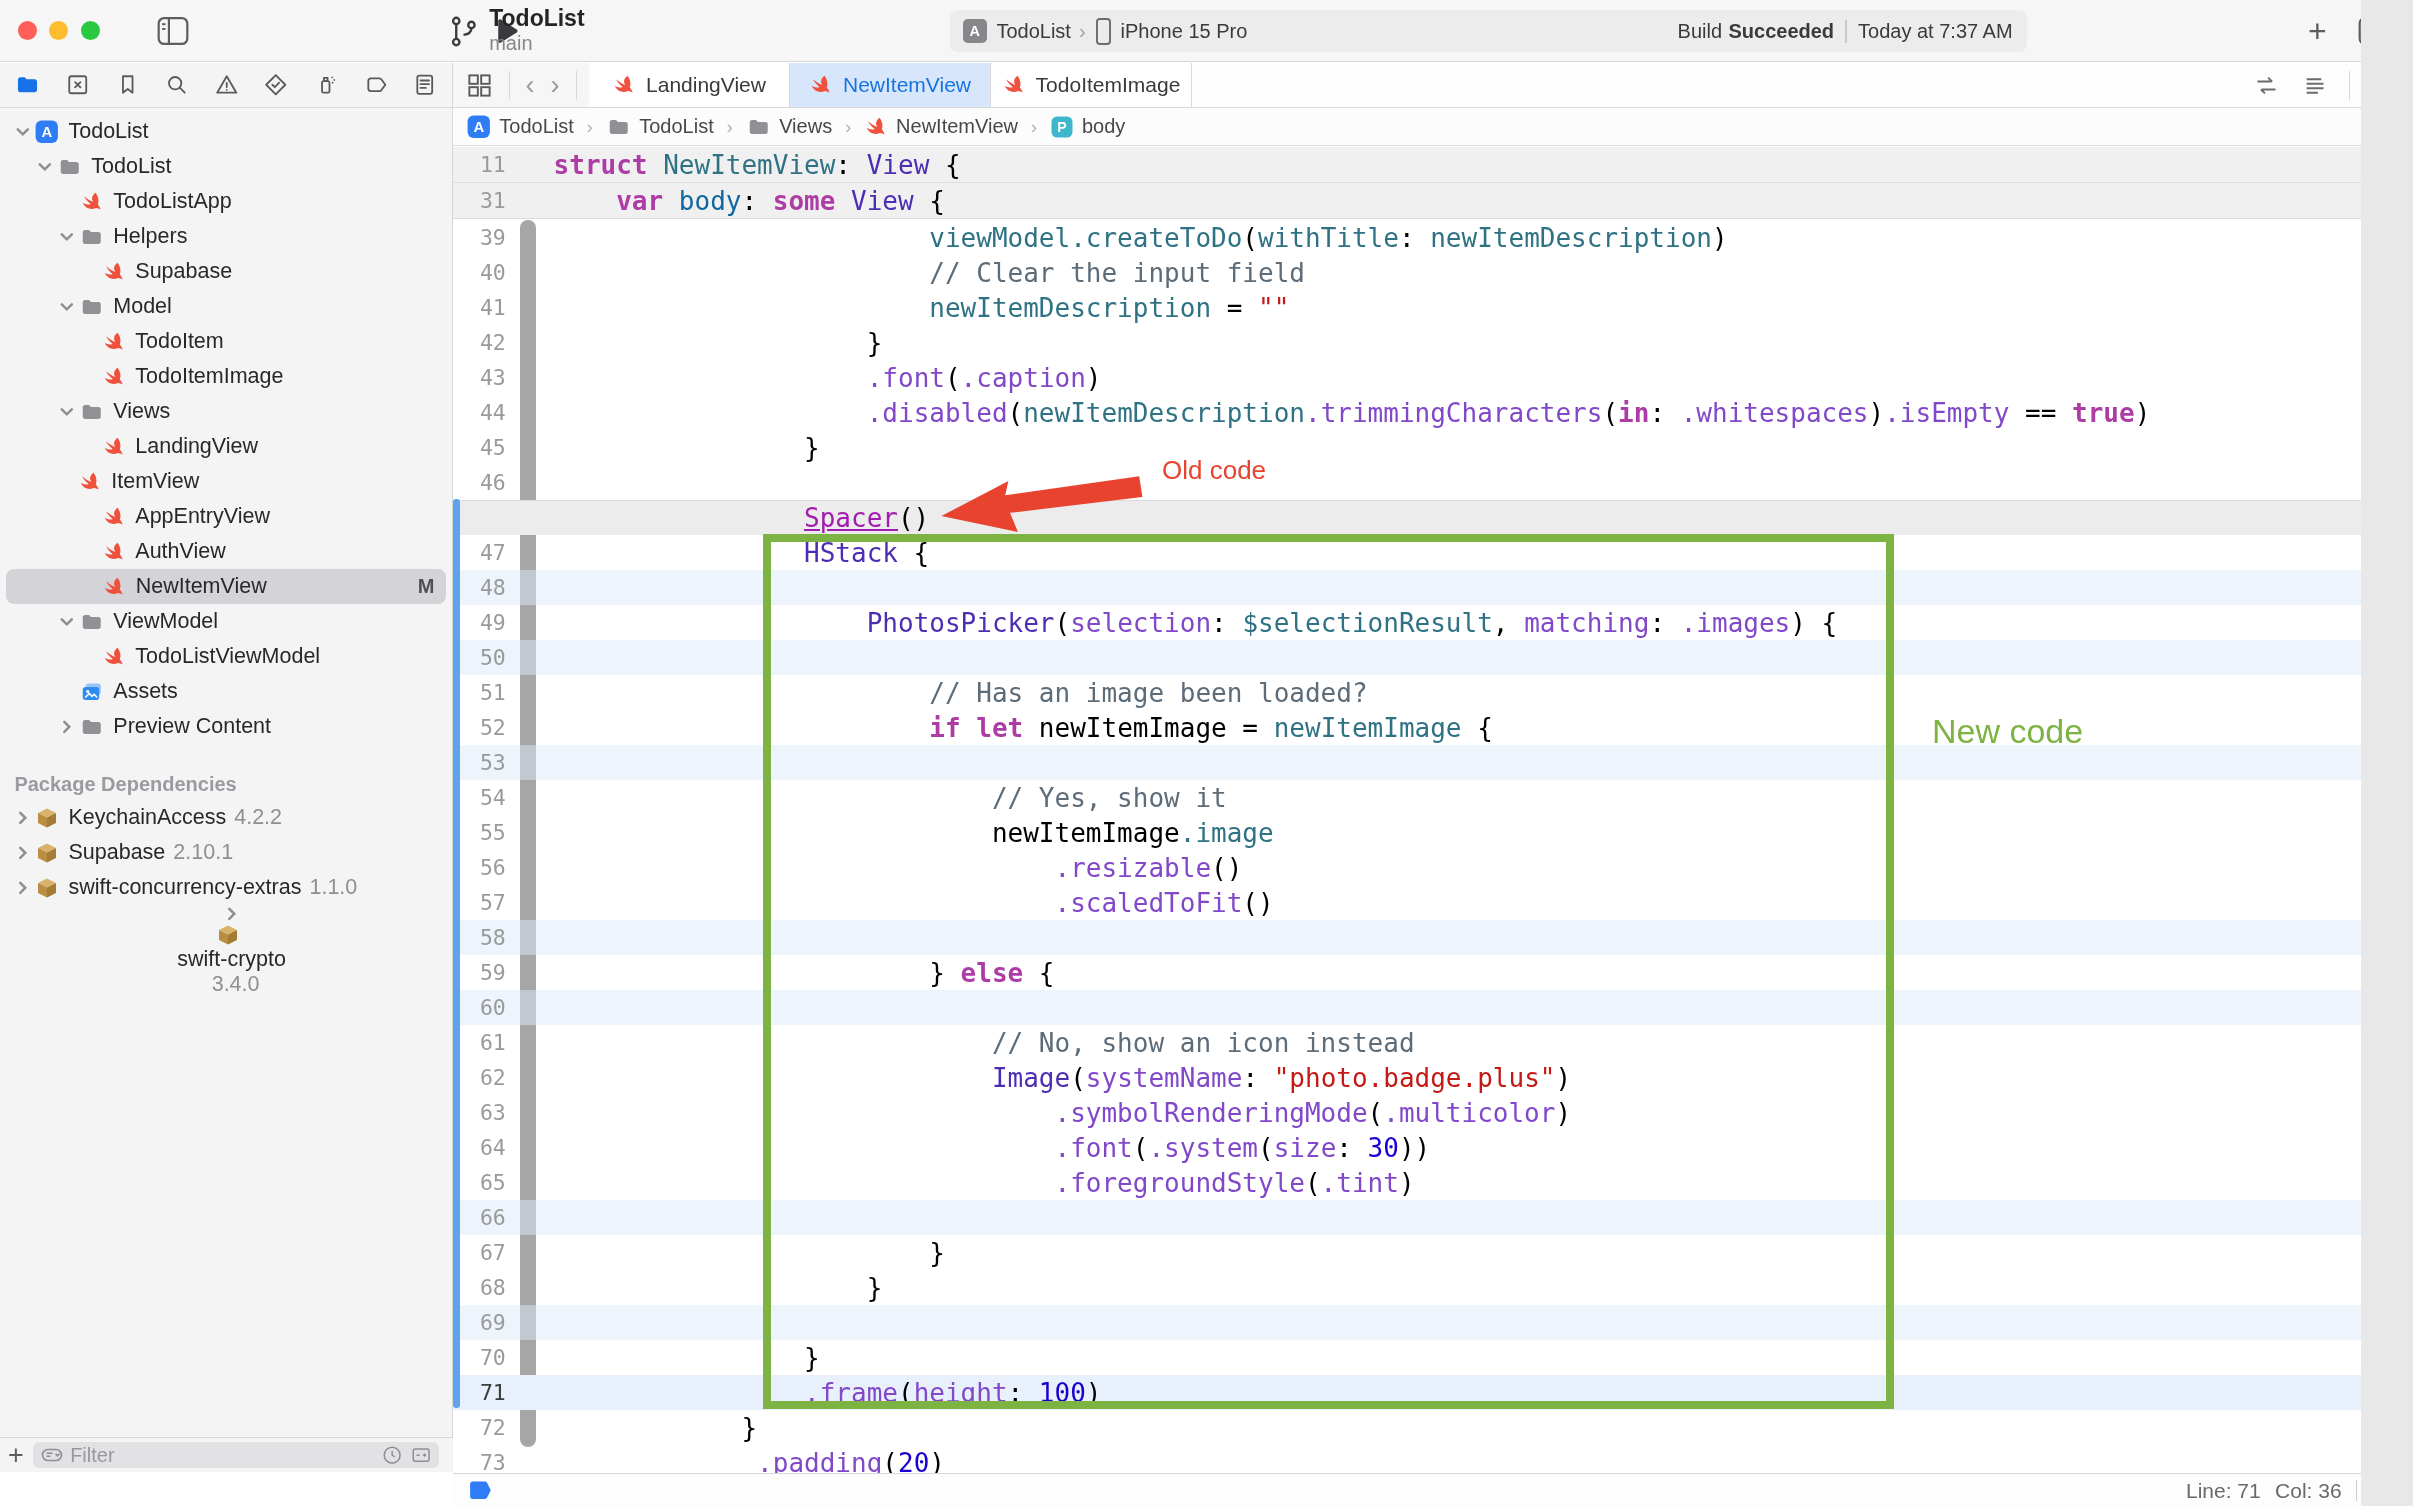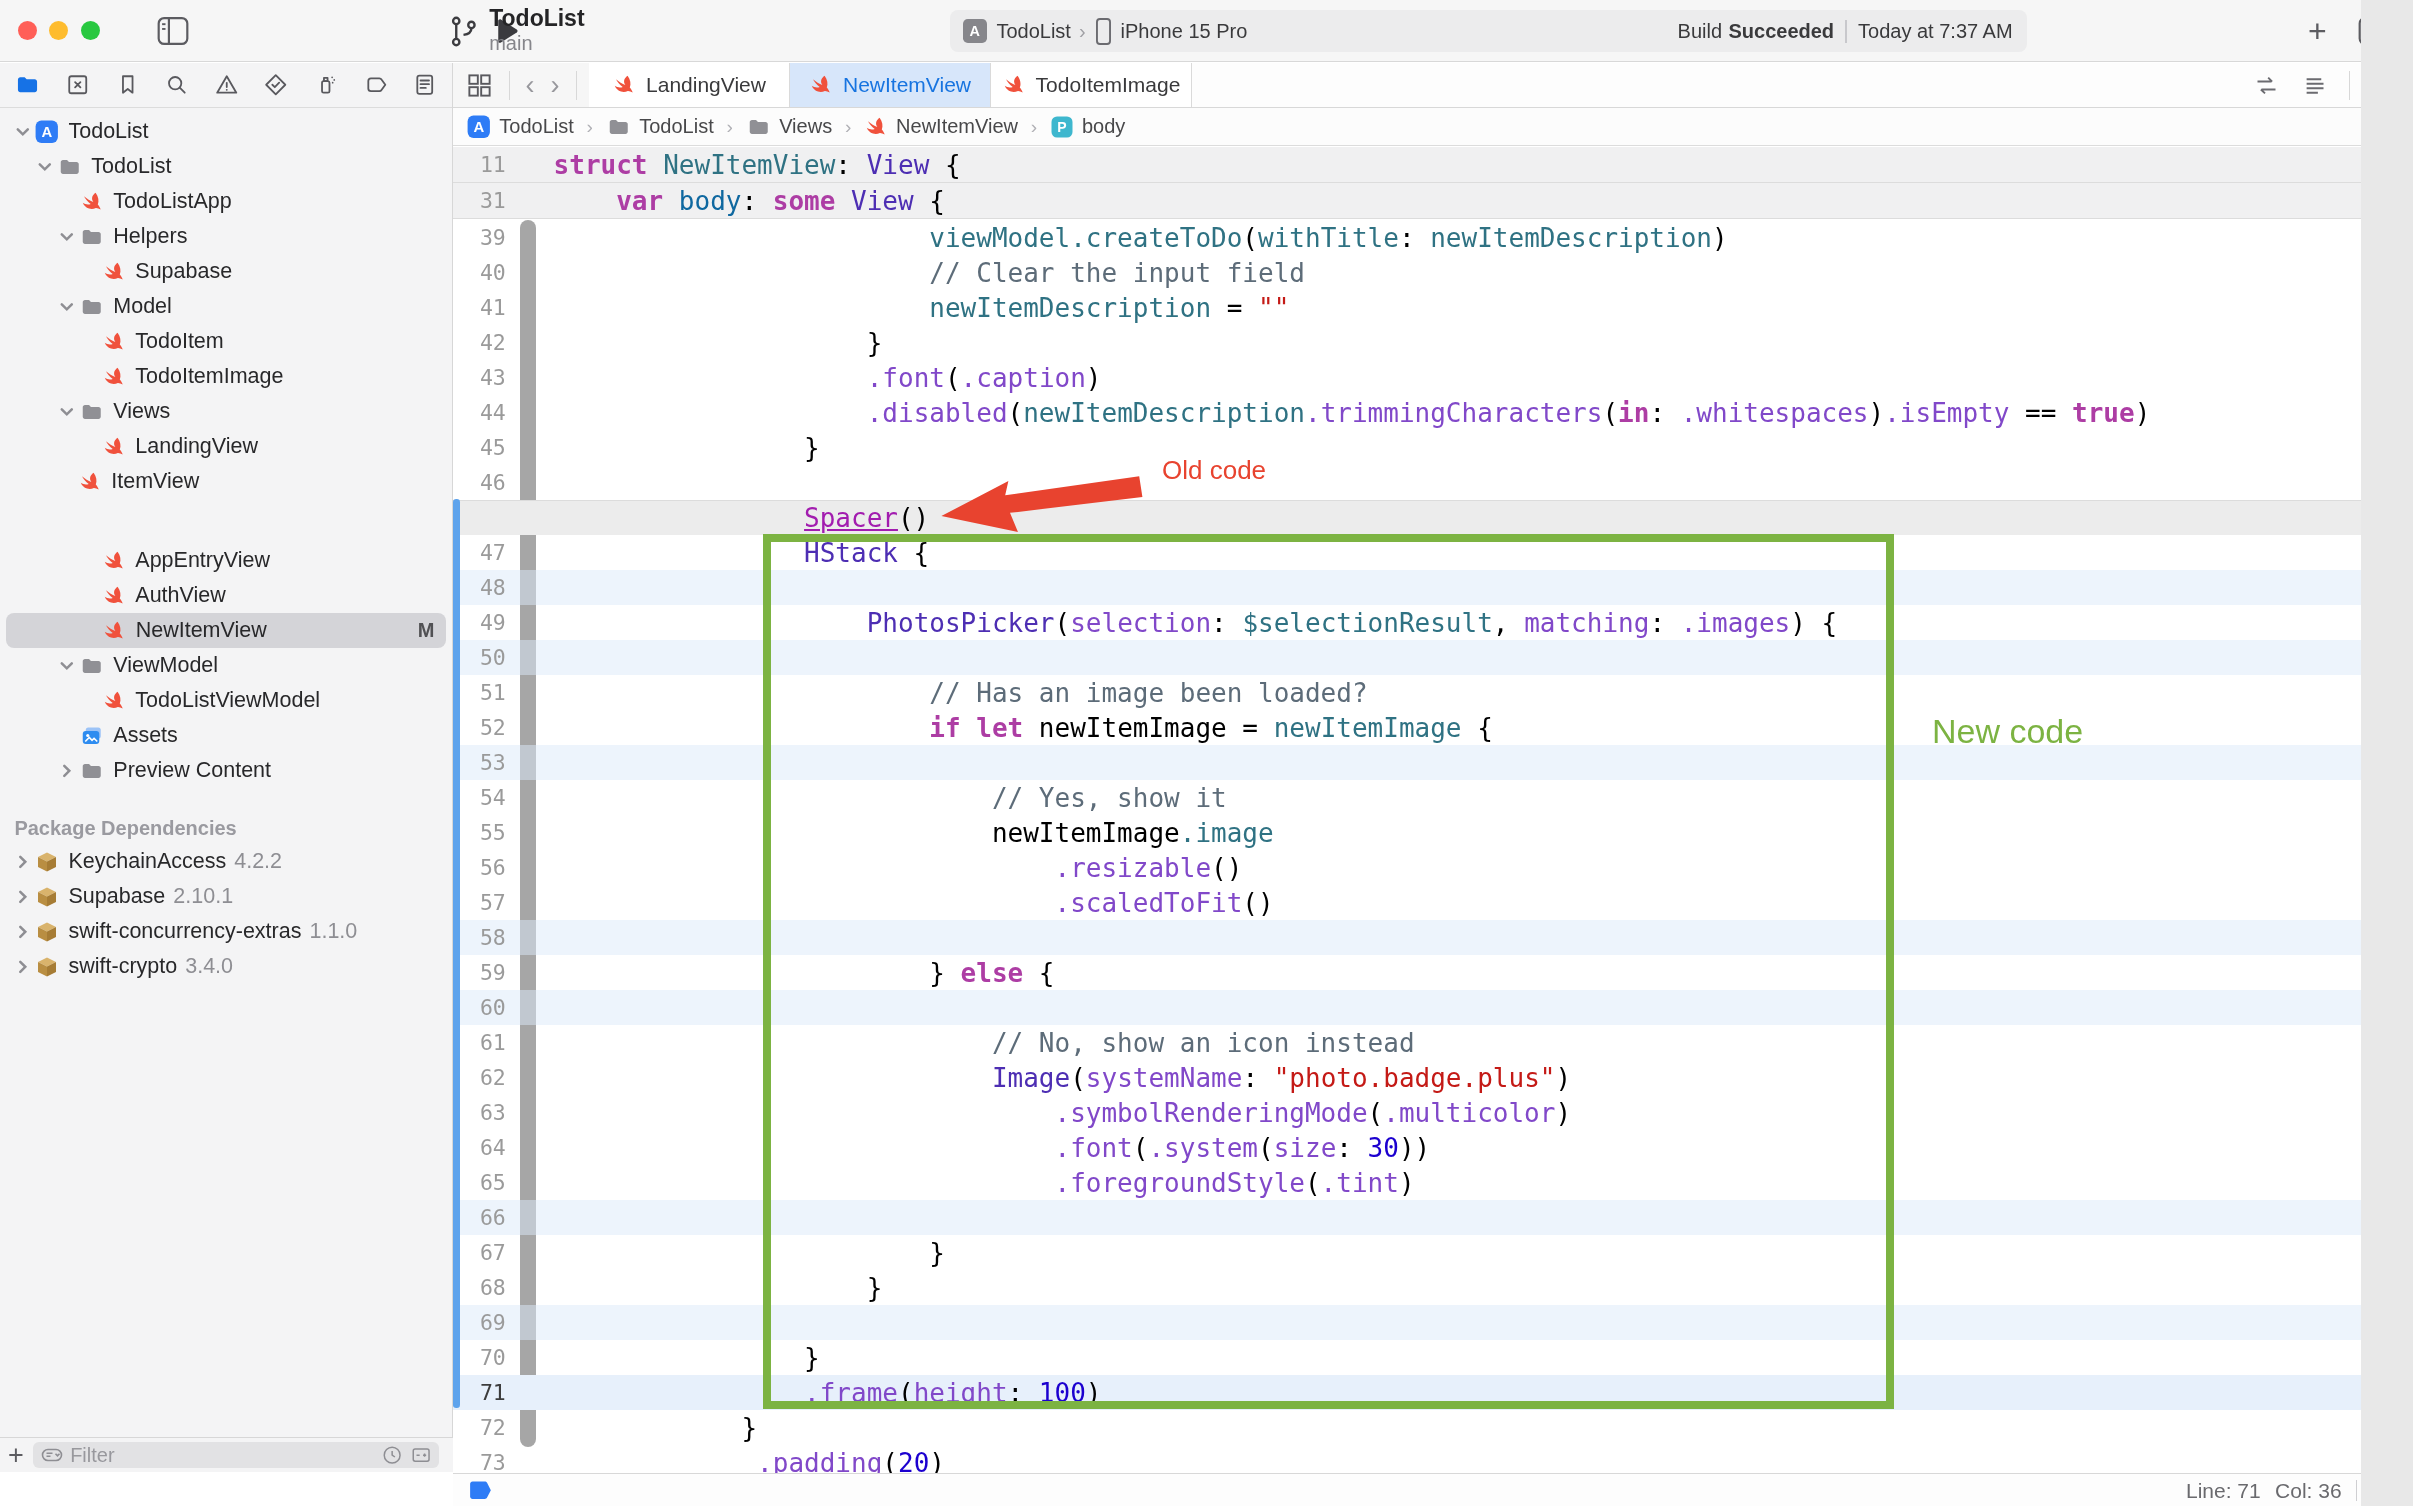--- a/index.html
+++ b/index.html
@@ -330,21 +330,21 @@
         </div>
         <div class="trow" style="padding-left: 54px;">
           <span class="chev"></span>
           <span class="ticon">
             <svg width="24" height="24" viewBox="0 0 24 24">
               <path d="M15.6 2.8c2.9 3.9 3.6 8.4 2.2 11.7 1.5 1.7 2.6 3.8 2.9 4.9-1.7-.7-3.4-1.5-4.9-1.4-1.9 1-4.4 1.3-6.8.6-2.9-.9-5.2-3.2-6.2-5.8 2.4 1.7 5.4 2.2 7.9 1.2C7.8 11.6 5.3 8.6 4 6.2c2.9 2.5 6.4 4.7 9.3 5.8C11.2 9.1 11.7 5.5 15.6 2.8z" fill="#f0513c"></path>
             </svg>
           </span>
           <span>ItemView</span>
         </div>
-        <div class="trow" style="padding-left: 78px; margin-top: 44px;">
+        <div class="trow" style="padding-left: 78px;">
           <span class="chev"></span>
           <span class="ticon">
             <svg width="24" height="24" viewBox="0 0 24 24">
               <path d="M15.6 2.8c2.9 3.9 3.6 8.4 2.2 11.7 1.5 1.7 2.6 3.8 2.9 4.9-1.7-.7-3.4-1.5-4.9-1.4-1.9 1-4.4 1.3-6.8.6-2.9-.9-5.2-3.2-6.2-5.8 2.4 1.7 5.4 2.2 7.9 1.2C7.8 11.6 5.3 8.6 4 6.2c2.9 2.5 6.4 4.7 9.3 5.8C11.2 9.1 11.7 5.5 15.6 2.8z" fill="#f0513c"></path>
             </svg>
           </span>
           <span>AppEntryView</span>
         </div>
         <div class="trow" style="padding-left: 78px;">
           <span class="chev"></span>
@@ -454,21 +454,21 @@
           <span class="ticon">
             <svg width="24" height="24" viewBox="0 0 24 24">
               <path d="M12 2.5 21 7l-9 4.5L3 7z" fill="#d9b36c"></path>
               <path d="M3 7v10l9 4.5v-10z" fill="#b98e42"></path>
               <path d="M21 7v10l-9 4.5v-10z" fill="#a67c35"></path>
             </svg>
           </span>
           <span>swift-concurrency-extras</span>
           <span class="ver">1.1.0</span>
         </div>
-        <div class="trow" style="padding-left: 11.2px;">
+        <div class="trow" style="padding-left: 11.2px; flex-direction: column;">
           <span class="chev">
             <svg width="17.6" height="17.6" viewBox="0 0 14 14">
               <path d="M5 3l4 4-4 4" stroke="#8e8e93" stroke-width="2" fill="none" stroke-linecap="round"></path>
             </svg>
           </span>
           <span class="ticon">
             <svg width="24" height="24" viewBox="0 0 24 24">
               <path d="M12 2.5 21 7l-9 4.5L3 7z" fill="#d9b36c"></path>
               <path d="M3 7v10l9 4.5v-10z" fill="#b98e42"></path>
               <path d="M21 7v10l-9 4.5v-10z" fill="#a67c35"></path>

